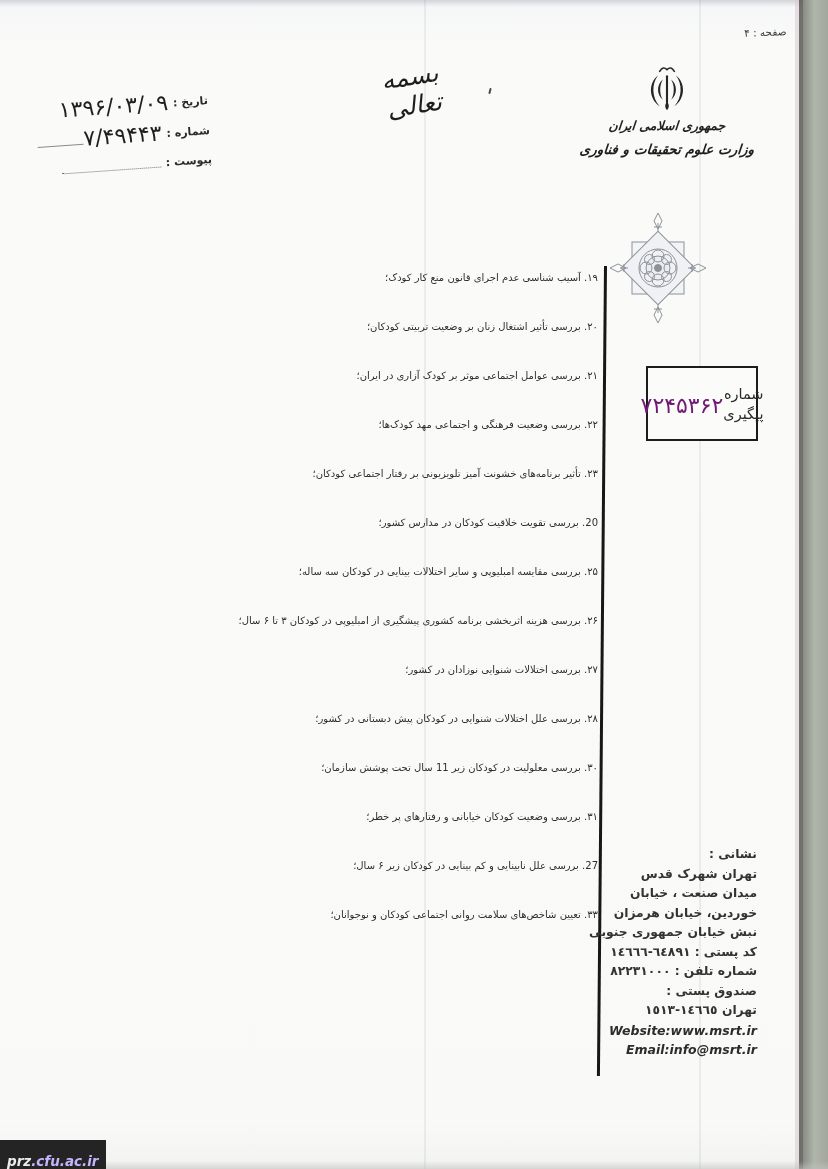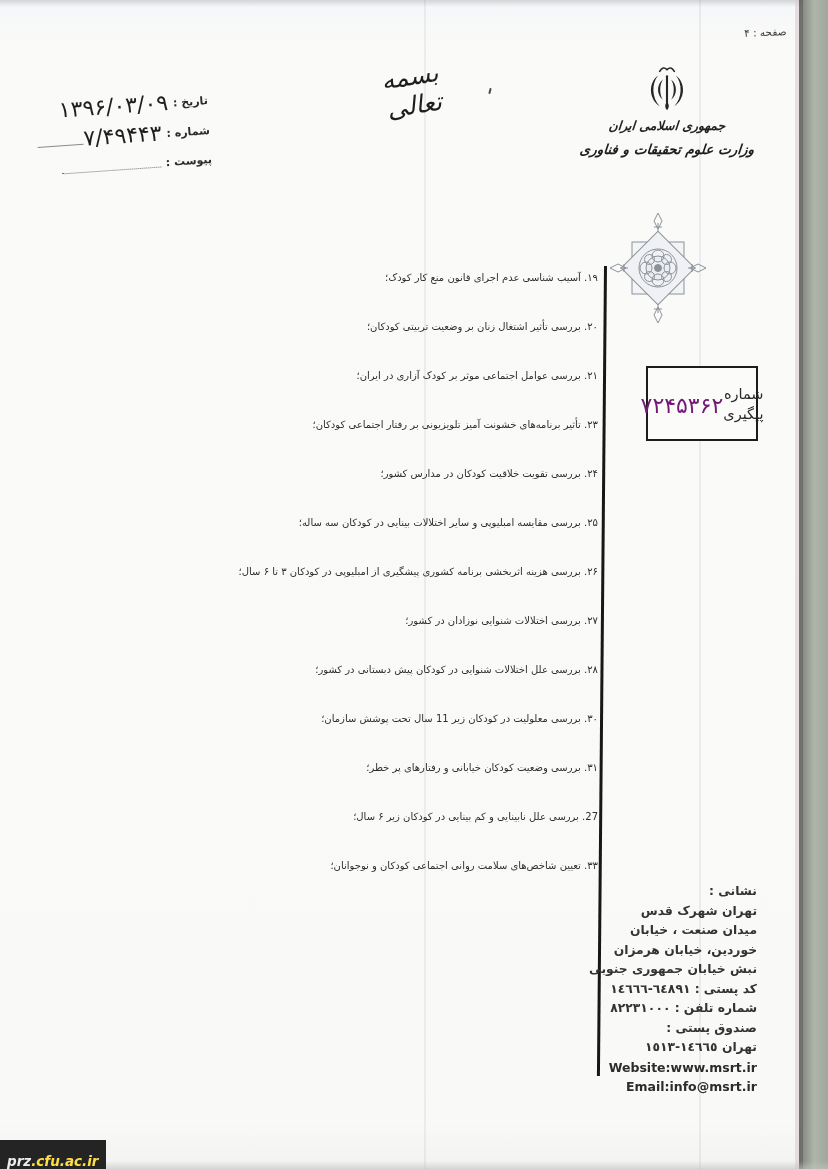--- a/index.html
+++ b/index.html
@@ -49,29 +49,29 @@
   
   .tracking-box{position:absolute;top:366px;left:646px;width:112px;height:75px;
     border:2px solid #1c1c1c;background:#fbfbf9;display:flex;flex-direction:row;
     justify-content:center;align-items:center;direction:rtl;}
   .tracking-label{font-size:14.5px;color:#2a2a2a;line-height:20px;}
   .tracking-number{font-size:22px;color:#701a75;letter-spacing:2px;line-height:24px;margin-top:4px;}
   
   .list{position:absolute;top:270px;left:85px;width:513px;direction:rtl;text-align:right;}
   .list-item{font-size:10px;line-height:16px;margin-bottom:33px;color:#2e2e2e;white-space:nowrap;}
   
-  .address{position:absolute;top:882px;left:587px;width:170px;direction:rtl;text-align:right;}
+  .address{position:absolute;top:845px;left:587px;width:170px;direction:rtl;text-align:right;}
   .addr-line{font-size:12.3px;font-weight:bold;color:#333;line-height:19.5px;white-space:nowrap;}
-  .addr-latin{direction:ltr;text-align:right;font-size:12.5px;font-weight:bold;
+  .addr-latin{direction:ltr;text-align:right;font-size:12.5px;font-weight:bold;font-style:italic;
     color:#2c2c2c;line-height:19.5px;white-space:nowrap;}
   
   .watermark{position:absolute;top:1140px;left:0;height:42px;min-width:100px;background:#242424;
     display:flex;align-items:center;padding:0 8px 0 7px;font-style:italic;font-weight:bold;font-size:13.5px;}
   .wm-prefix{color:#ededed;}
-  .wm-suffix{color:#fde047;}
+  .wm-suffix{color:#c4b5fd;}
 </style>
 </head>
 <body>
 
 <div class="page">
 
   <div class="top-strip"></div>
   <div class="fold-line fold-1"></div>
   <div class="fold-line fold-2"></div>
 
@@ -138,22 +138,23 @@
 
   <div class="tracking-box">
     <div class="tracking-label">شماره پیگیری</div>
     <div class="tracking-number">۷۲۴۵۳۶۲</div>
   </div>
 
   <div class="list">
     <div class="list-item">۱۹. آسیب شناسی عدم اجرای قانون منع کار کودک؛</div>
     <div class="list-item">۲۰. بررسی تأثیر اشتغال زنان بر وضعیت تربیتی کودکان؛</div>
     <div class="list-item">۲۱. بررسی عوامل اجتماعی موثر بر کودک آزاری در ایران؛</div>
+    <div class="list-item">۲۲. بررسی وضعیت فرهنگی و اجتماعی مهد کودک‌ها؛</div>
     <div class="list-item">۲۳. تأثیر برنامه‌های خشونت آمیز تلویزیونی بر رفتار اجتماعی کودکان؛</div>
-    <div class="list-item">۲۴. بررسی تقویت خلاقیت کودکان در مدارس کشور؛</div>
+    <div class="list-item">20. بررسی تقویت خلاقیت کودکان در مدارس کشور؛</div>
     <div class="list-item">۲۵. بررسی مقایسه امبلیوپی و سایر اختلالات بینایی در کودکان سه ساله؛</div>
     <div class="list-item">۲۶. بررسی هزینه اثربخشی برنامه کشوری پیشگیری از امبلیوپی در کودکان ۳ تا ۶ سال؛</div>
     <div class="list-item">۲۷. بررسی اختلالات شنوایی نوزادان در کشور؛</div>
     <div class="list-item">۲۸. بررسی علل اختلالات شنوایی در کودکان پیش دبستانی در کشور؛</div>
     <div class="list-item">۳۰. بررسی معلولیت در کودکان زیر 11 سال تحت پوشش سازمان؛</div>
     <div class="list-item">۳۱. بررسی وضعیت کودکان خیابانی و رفتارهای پر خطر؛</div>
     <div class="list-item">27. بررسی علل نابینایی و کم بینایی در کودکان زیر ۶ سال؛</div>
     <div class="list-item">۳۳. تعیین شاخص‌های سلامت روانی اجتماعی کودکان و نوجوانان؛</div>
   </div>
 

